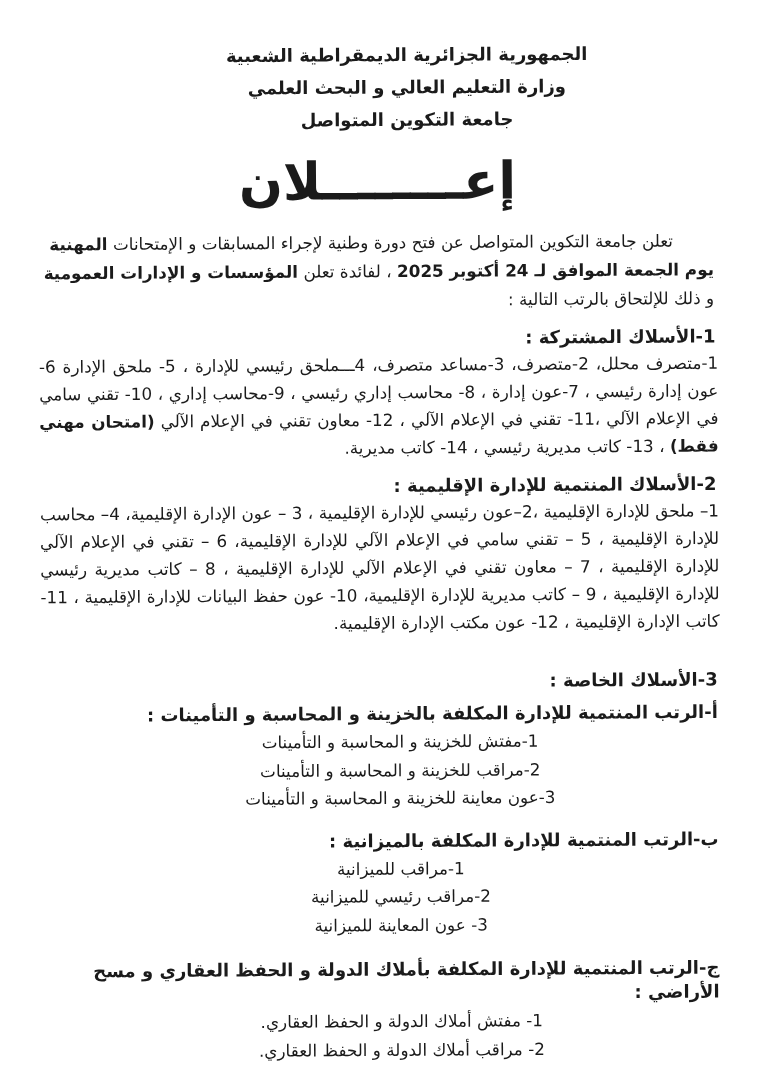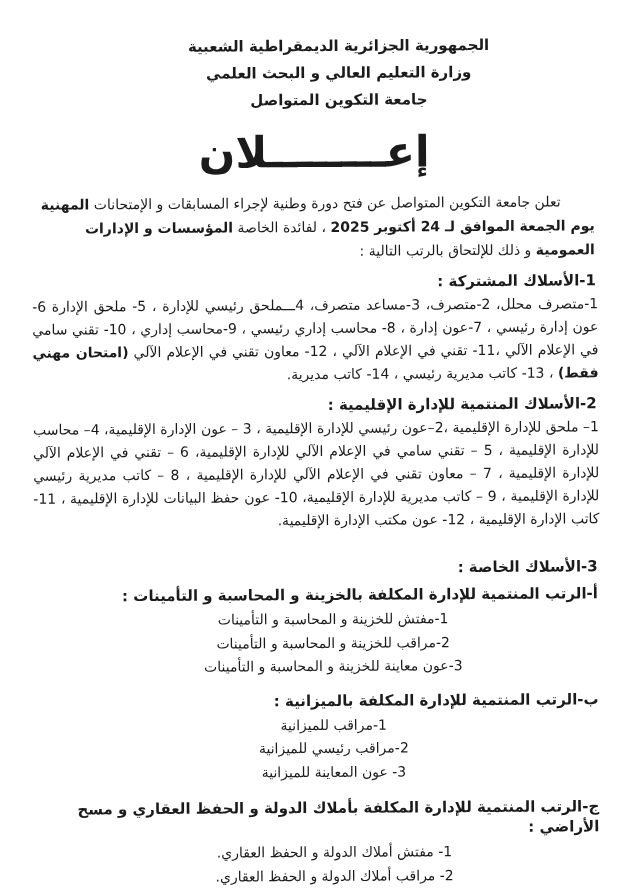--- a/index.html
+++ b/index.html
@@ -45,21 +45,21 @@
 <div class="sheet">
 
   <div class="doc-header">
     <div>الجمهورية الجزائرية الديمقراطية الشعبية</div>
     <div>وزارة التعليم العالي و البحث العلمي</div>
     <div>جامعة التكوين المتواصل</div>
   </div>
 
   <div class="doc-title">إعــــــــلان</div>
 
-  <p class="intro"><span>تعلن جامعة التكوين المتواصل عن فتح دورة وطنية لإجراء المسابقات و الإمتحانات </span><span class="b">المهنية يوم الجمعة الموافق لـ 24 أكتوبر 2025</span><span> ، لفائدة الخاصة </span><span class="b">المؤسسات و الإدارات العمومية</span><span>  و ذلك للإلتحاق بالرتب التالية :</span></p>
+  <p class="intro"><span>تعلن جامعة التكوين المتواصل عن فتح دورة وطنية لإجراء المسابقات و الإمتحانات </span><span class="b">المهنية يوم الجمعة الموافق لـ 24 أكتوبر 2025</span><span> ، لفائدة تعلن </span><span class="b">المؤسسات و الإدارات العمومية</span><span>  و ذلك للإلتحاق بالرتب التالية :</span></p>
 
   <h2 class="heading">1-الأسلاك المشتركة :</h2>
   <p class="body"><span>1-متصرف محلل، 2-متصرف، 3-مساعد متصرف، 4ـــملحق رئيسي للإدارة ، 5- ملحق الإدارة 6-عون إدارة رئيسي ، 7-عون إدارة ، 8- محاسب إداري رئيسي ، 9-محاسب إداري ، 10- تقني سامي في الإعلام الآلي ،11- تقني في الإعلام الآلي ، 12- معاون تقني في الإعلام الآلي </span><span class="b">(امتحان مهني فقط)</span><span> ، 13- كاتب مديرية رئيسي ، 14- كاتب مديرية.</span></p>
 
   <h2 class="heading">2-الأسلاك المنتمية للإدارة الإقليمية :</h2>
   <p class="body">1– ملحق للإدارة الإقليمية ،2–عون رئيسي للإدارة الإقليمية ، 3 – عون الإدارة الإقليمية، 4– محاسب للإدارة الإقليمية ، 5 – تقني سامي في الإعلام الآلي للإدارة الإقليمية، 6 – تقني في الإعلام الآلي للإدارة الإقليمية ، 7 – معاون تقني في الإعلام الآلي للإدارة الإقليمية ، 8 – كاتب مديرية رئيسي للإدارة الإقليمية ، 9 – كاتب مديرية للإدارة الإقليمية، 10- عون حفظ البيانات للإدارة الإقليمية ، 11- كاتب الإدارة الإقليمية ، 12- عون مكتب الإدارة الإقليمية.</p>
 
   <h2 class="heading mt-lg">3-الأسلاك الخاصة :</h2>
 
   <h3 class="heading sub-a">أ-الرتب المنتمية للإدارة المكلفة بالخزينة و المحاسبة و التأمينات :</h3>

